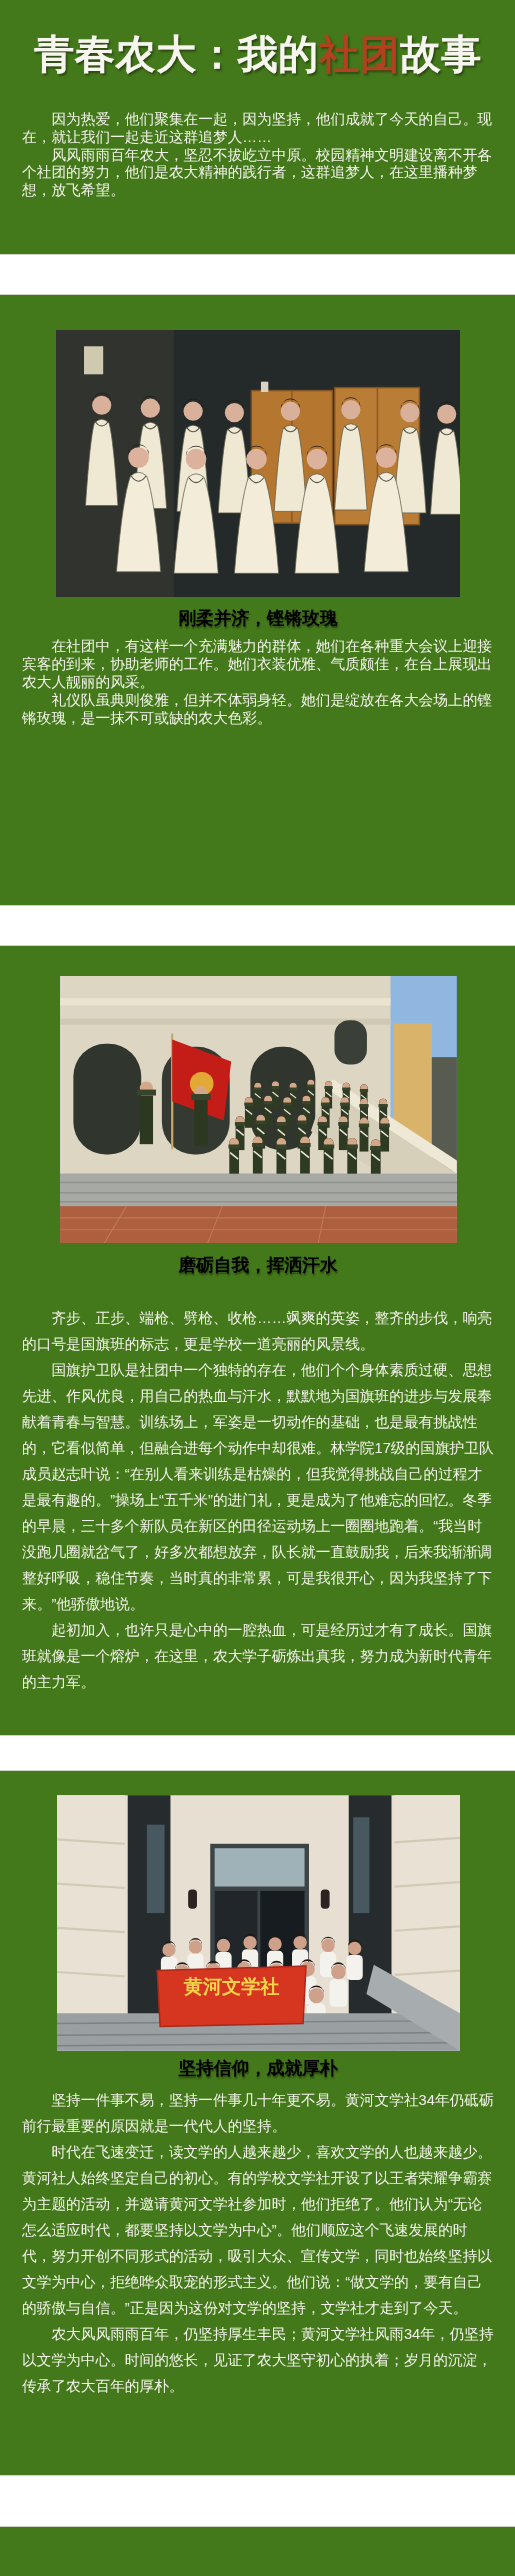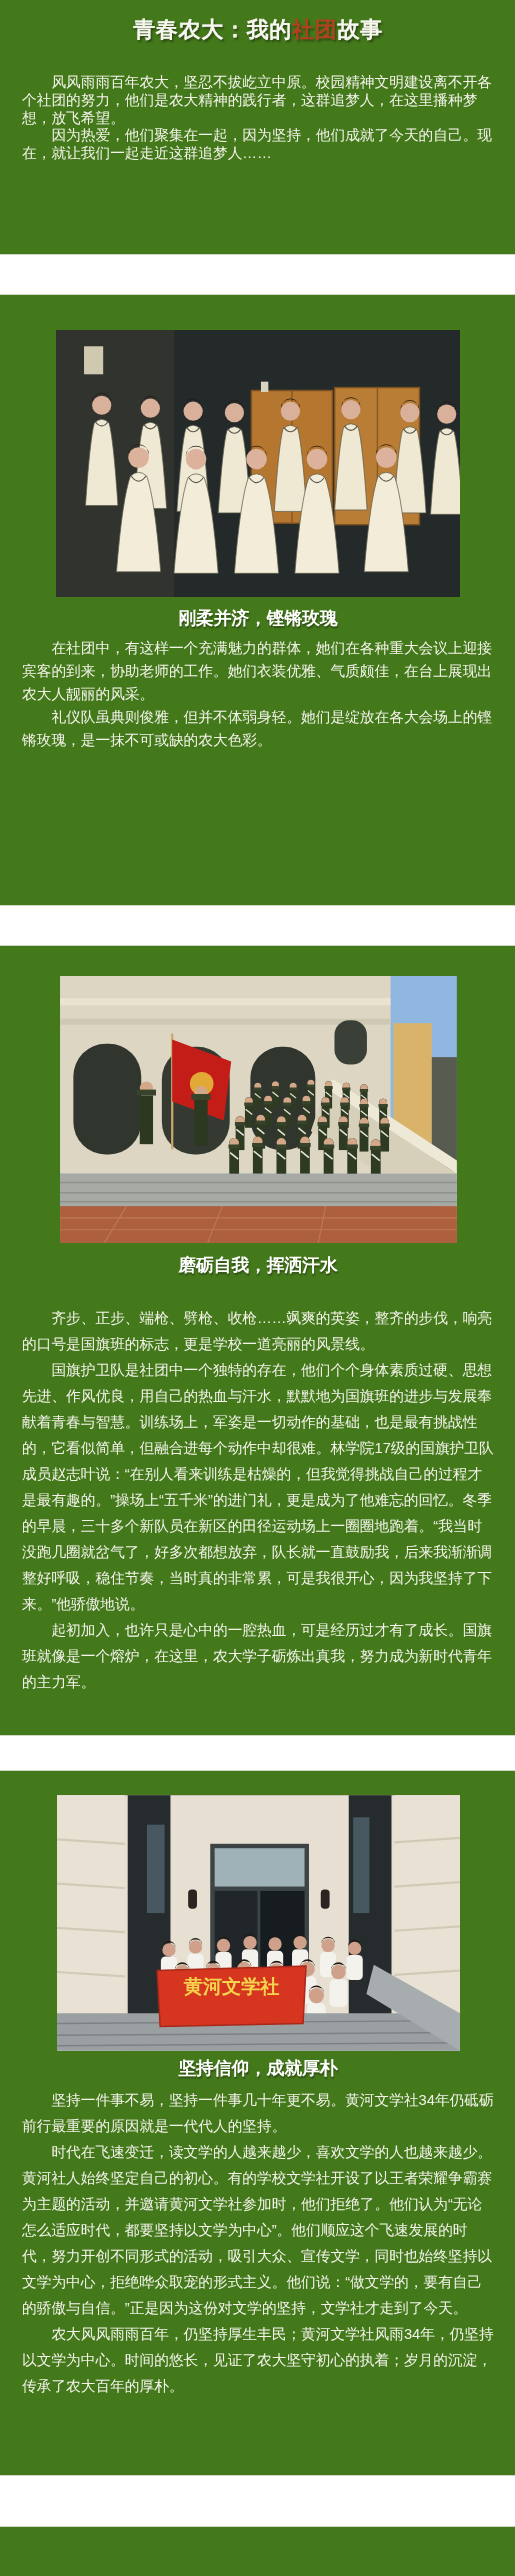--- a/index.html
+++ b/index.html
@@ -27,21 +27,21 @@
     box-sizing:border-box;
     border-top:0.7px solid #cfd6c6;
     border-bottom:0.7px solid #cfd6c6;
   }
   .gap-1,.gap-2{height:41px;}
   .gap-3{height:36px;}
   .gap-4{height:52px;}
 
   .main-title{
     text-align:center;
-    font-size:22px;
+    font-size:40px;
     font-weight:bold;
     letter-spacing:0.7px;
     color:#f6f6ef;
     text-shadow:1.5px 2.2px 2.2px rgba(20,25,10,0.55), 0 0 0.7px rgba(255,255,255,0.6);
     white-space:nowrap;
   }
   .main-title .hl{
     color:#B2411F;
     text-shadow:1.5px 2.2px 2.2px rgba(20,25,10,0.45);
   }
@@ -59,48 +59,48 @@
     background:#222;
   }
   .photo-1{margin-top:35px;}
   .photo-2{margin-top:29.5px;}
   .photo-3{margin-top:24px;}
 
   .caption{
     text-align:center;
     font-size:17.7px;
     font-weight:bold;
-    color:#ffffff;
+    color:#000000;
     text-shadow:0.7px 1.5px 1.5px rgba(20,25,10,0.45);
   }
   .cap-1{margin-top:8.8px;}
   .cap-2{margin-top:10.3px;}
   .cap-3{margin-top:5px;}
 
   .bodytext{
     margin:0 22px;
     color:#f3f3ea;
     font-size:14.7px;
   }
-  .bodytext.tight{line-height:23px;margin-top:7.4px;}
+  .bodytext.tight{line-height:18px;margin-top:7.4px;}
   .bodytext.loose{line-height:26px;}
   .bt-2{margin-top:7.4px;}
   .bt-3{margin-top:28px;}
   .bt-4{margin-top:7.4px;}
 </style>
 </head>
 <body>
 
 <div class="page">
 
   <section class="band band-1">
     <h1 class="main-title"><span>青春农大：我的</span><span class="hl">社团</span><span>故事</span></h1>
     <div class="intro">
+      <p>因为热爱，他们聚集在一起，因为坚持，他们成就了今天的自己。现在，就让我们一起走近这群追梦人……</p>
       <p>风风雨雨百年农大，坚忍不拔屹立中原。校园精神文明建设离不开各个社团的努力，他们是农大精神的践行者，这群追梦人，在这里播种梦想，放飞希望。</p>
-      <p>因为热爱，他们聚集在一起，因为坚持，他们成就了今天的自己。现在，就让我们一起走近这群追梦人……</p>
     </div>
   </section>
 
   <div class="gap gap-1"></div>
 
   <section class="band band-2">
     <svg class="photo-frame photo-1" width="404" height="267" viewBox="0 0 548 362">
       <defs>
         <g id="qipao-girl-back">
           <path d="M-22,150 Q-16,60 -10,38 Q0,28 10,38 Q16,60 22,150 Z" fill="#efe8d2" stroke="#5a5a4a" stroke-width="1"></path>

